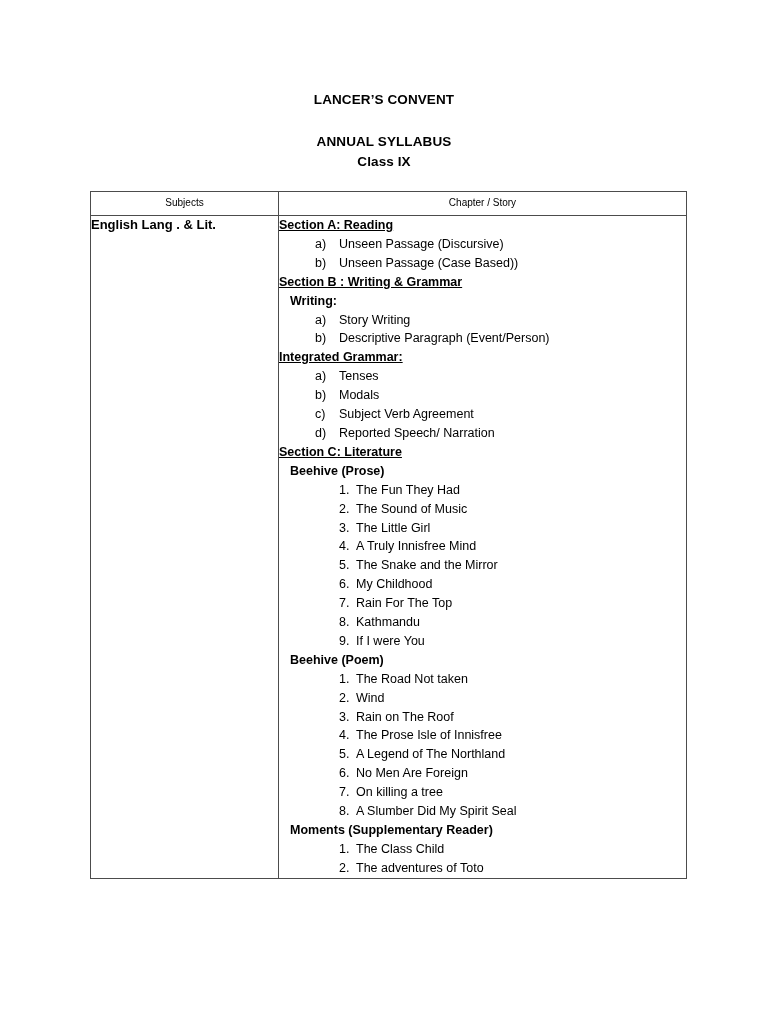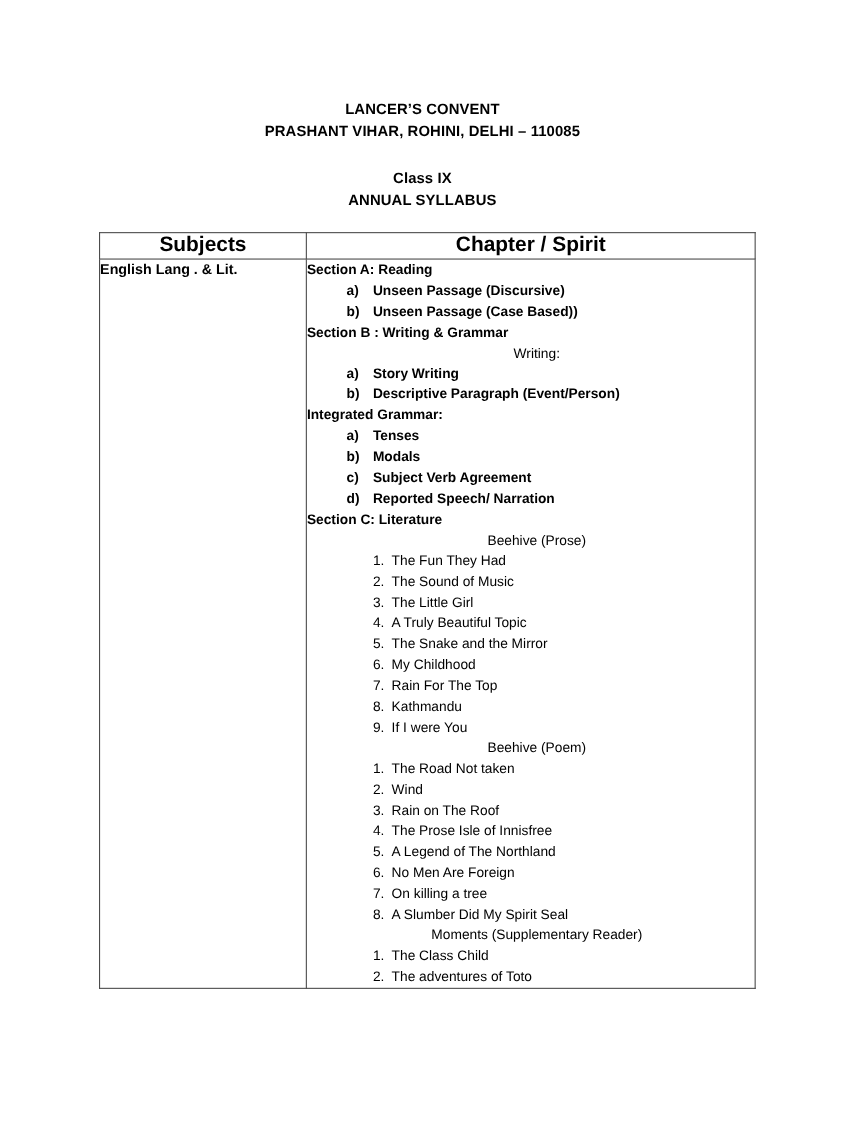--- a/index.html
+++ b/index.html
@@ -48,22 +48,22 @@
     table-layout: fixed;
   }
   .syllabus-table th,
   .syllabus-table td {
     border: 1px solid #4c4c4c;
     vertical-align: top;
     padding: 0;
   }
   .syllabus-table th {
     text-align: center;
-    font-weight: bold;
-    font-size: 19px;
+    font-weight: normal;
+    font-size: 10px;
     padding: 3px 0 4px 0;
     line-height: 16px;
   }
   .col-subject { width: 188px; }
   .col-chapter { width: 408px; }
 
   .subject-cell {
     font-weight: bold;
     font-size: 13px;
     padding: 5px 0 0 0;
@@ -74,64 +74,62 @@
     padding: 5px 0 6px 6px;
     font-size: 12.5px;
     line-height: 18.9px;
   }
 
   
   .ln { white-space: pre; }
   .section-head {
     font-weight: bold;
     margin-left: 0px;
+    text-decoration: underline;
   }
   .sub-head {
-    font-weight: normal;
+    font-weight: bold;
     margin-left: 11px;
-    text-align: center;
   }
   .alpha-item {
     margin-left: 36px;
-    font-weight: bold;
   }
   .alpha-item .marker {
     display: inline-block;
     width: 24px;
   }
   .num-item {
     margin-left: 60px;
   }
   .num-item .marker {
     display: inline-block;
     width: 17px;
   }
 </style>
 </head>
 <body>
 
 <div class="page">
 
   <div class="doc-header">
     <div class="line">LANCER’S CONVENT</div>
-    <div class="line">PRASHANT VIHAR, ROHINI, DELHI – 110085</div>
     <div class="gap"></div>
+    <div class="line">ANNUAL SYLLABUS</div>
     <div class="line">Class IX</div>
-    <div class="line">ANNUAL SYLLABUS</div>
   </div>
 
   <table class="syllabus-table">
     <colgroup>
       <col class="col-subject">
       <col class="col-chapter">
     </colgroup>
     <thead>
       <tr>
         <th>Subjects</th>
-        <th>Chapter / Spirit</th>
+        <th>Chapter / Story</th>
       </tr>
     </thead>
     <tbody>
       <tr>
         <td class="subject-cell">English Lang . &amp; Lit.</td>
         <td class="chapter-cell">
           <div>
               <div class="ln section-head"><span>Section A: Reading</span></div>
               <div class="ln alpha-item"><span class="marker">a)</span><span>Unseen Passage (Discursive)</span></div>
               <div class="ln alpha-item"><span class="marker">b)</span><span>Unseen Passage (Case Based))</span></div>
@@ -142,21 +140,21 @@
               <div class="ln section-head"><span>Integrated Grammar:</span></div>
               <div class="ln alpha-item"><span class="marker">a)</span><span>Tenses</span></div>
               <div class="ln alpha-item"><span class="marker">b)</span><span>Modals</span></div>
               <div class="ln alpha-item"><span class="marker">c)</span><span>Subject Verb Agreement</span></div>
               <div class="ln alpha-item"><span class="marker">d)</span><span>Reported Speech/ Narration</span></div>
               <div class="ln section-head"><span>Section C: Literature</span></div>
               <div class="ln sub-head"><span>Beehive (Prose)</span></div>
               <div class="ln num-item"><span class="marker">1.</span><span>The Fun They Had</span></div>
               <div class="ln num-item"><span class="marker">2.</span><span>The Sound of Music</span></div>
               <div class="ln num-item"><span class="marker">3.</span><span>The Little Girl</span></div>
-              <div class="ln num-item"><span class="marker">4.</span><span>A Truly Beautiful Topic</span></div>
+              <div class="ln num-item"><span class="marker">4.</span><span>A Truly Innisfree Mind</span></div>
               <div class="ln num-item"><span class="marker">5.</span><span>The Snake and the Mirror</span></div>
               <div class="ln num-item"><span class="marker">6.</span><span>My Childhood</span></div>
               <div class="ln num-item"><span class="marker">7.</span><span>Rain For The Top</span></div>
               <div class="ln num-item"><span class="marker">8.</span><span>Kathmandu</span></div>
               <div class="ln num-item"><span class="marker">9.</span><span>If I were You</span></div>
               <div class="ln sub-head"><span>Beehive (Poem)</span></div>
               <div class="ln num-item"><span class="marker">1.</span><span>The Road Not taken</span></div>
               <div class="ln num-item"><span class="marker">2.</span><span>Wind</span></div>
               <div class="ln num-item"><span class="marker">3.</span><span>Rain on The Roof</span></div>
               <div class="ln num-item"><span class="marker">4.</span><span>The Prose Isle of Innisfree</span></div>

